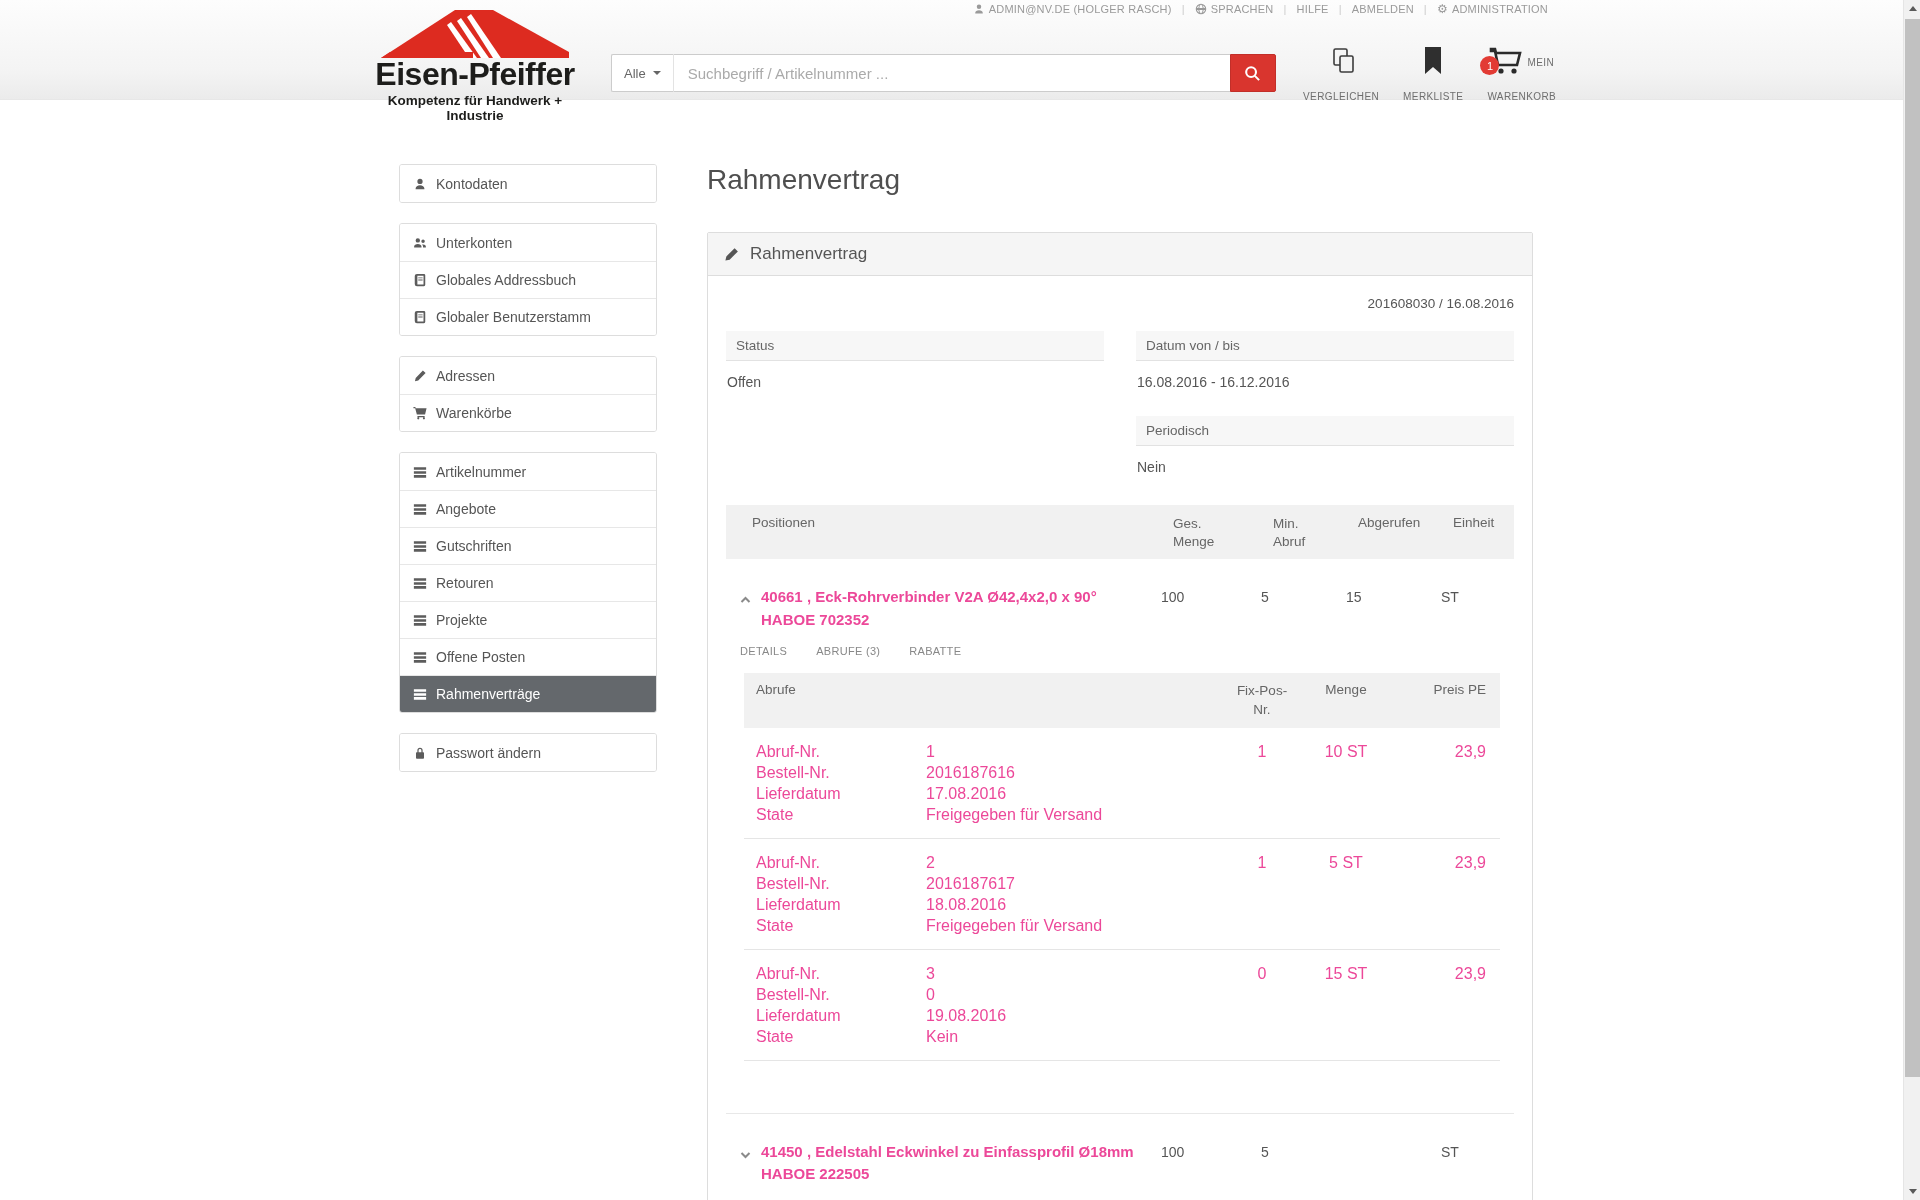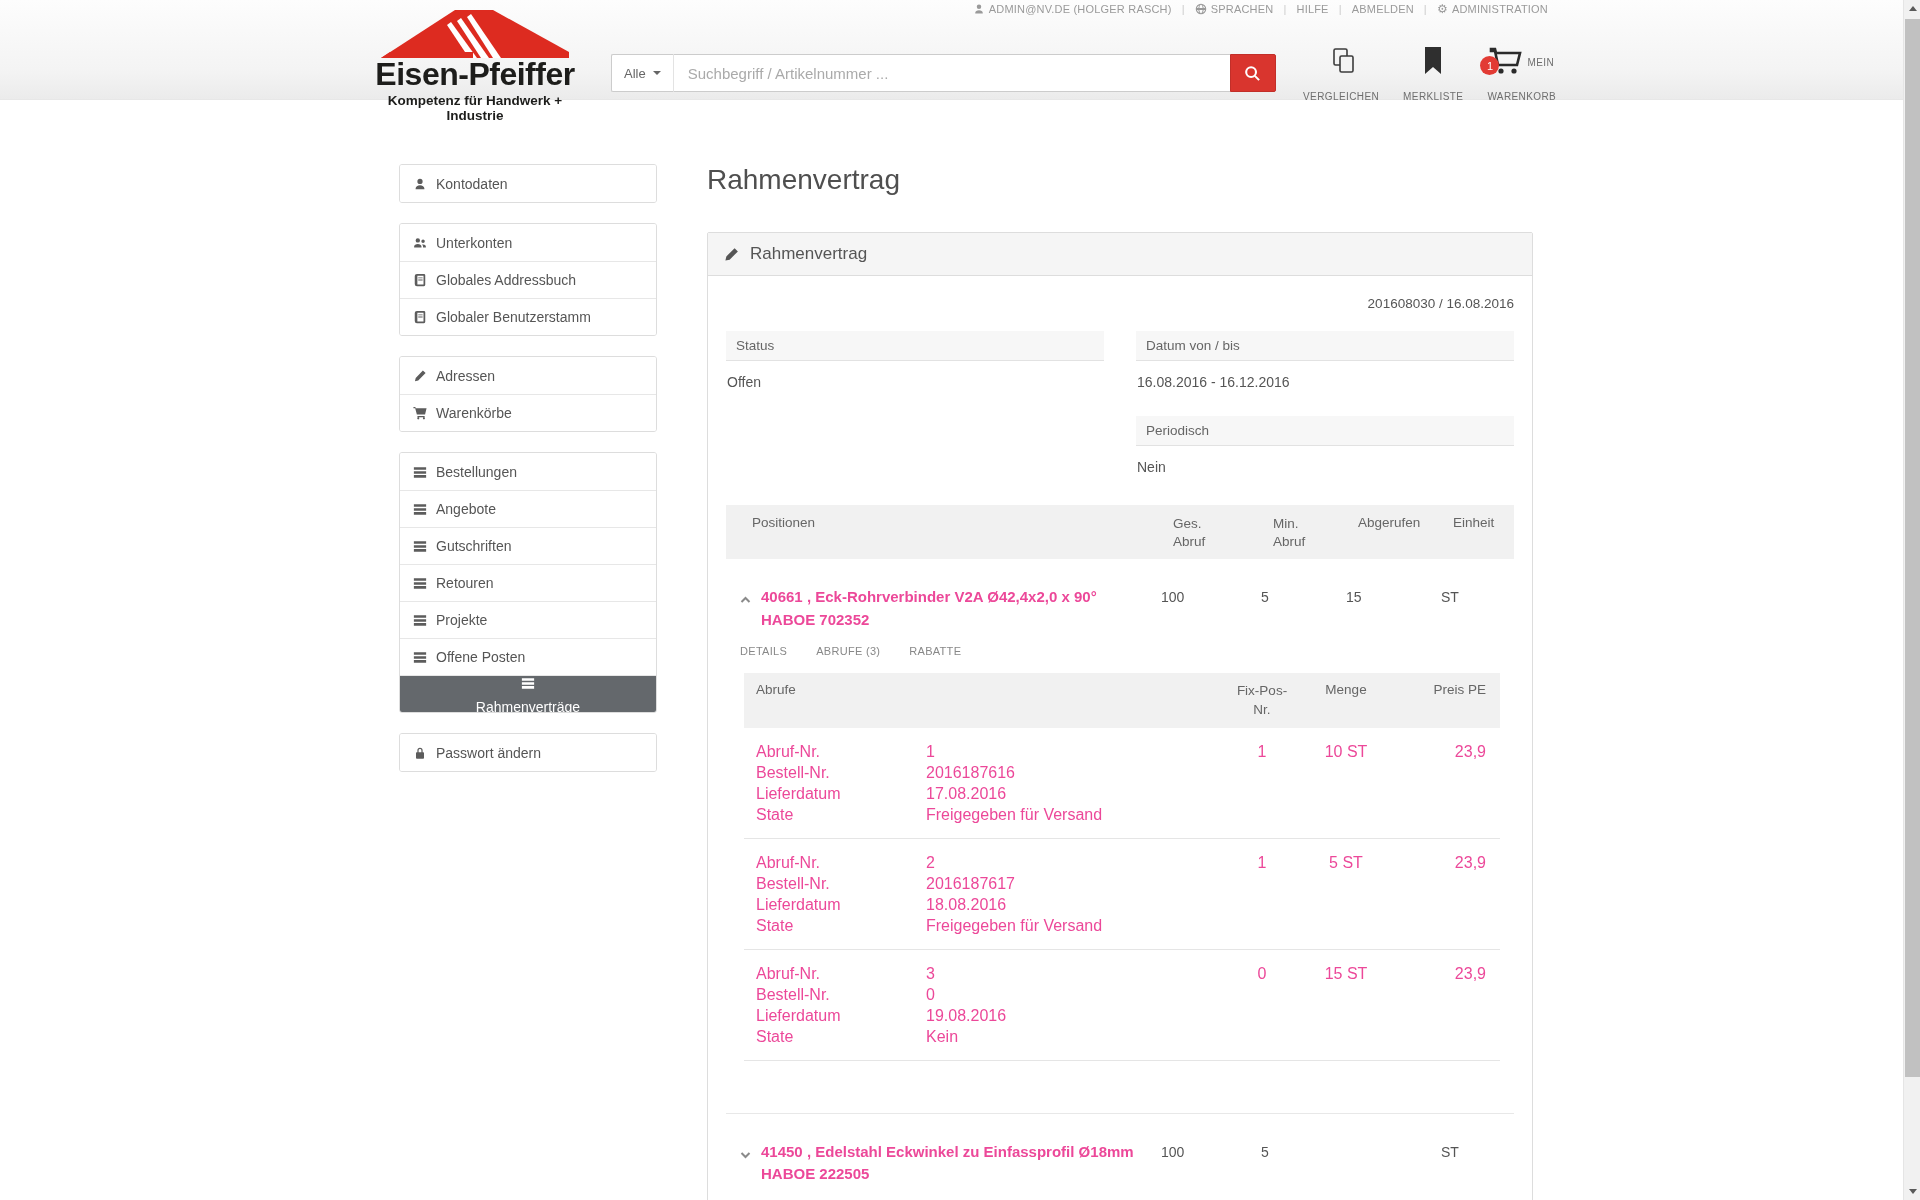--- a/index.html
+++ b/index.html
@@ -49,21 +49,21 @@
                 background:#e23b34; color:#fff; font-size:11px; display:flex; align-items:center; justify-content:center; }
   .cart-mein { font-size:10px; color:#6e6e6e; letter-spacing:.4px; margin-bottom:7px; }
 
   
   .sidebar { position:absolute; left:399px; top:164px; width:258px; }
   .side-group { background:#fff; border:1px solid #ddd; border-radius:3px; margin-bottom:20px; overflow:hidden; }
   .side-item { height:37px; display:flex; align-items:center; gap:9px; padding:0 13px;
                font-size:14px; color:#555; cursor:pointer; border-top:1px solid #e7e7e7; background:#fff; }
   .side-item:first-child { border-top:none; }
   .side-item svg { width:14px; height:14px; fill:#5c5c5c; flex:0 0 auto; }
-  .side-item.active { background:#64686c; color:#fff;flex-direction:column; }
+  .side-item.active { background:#64686c; color:#fff; }
   .side-item.active svg { fill:#fff; }
 
   
   .main { position:absolute; left:707px; top:160px; width:826px; }
   .page-title { font-size:28px; font-weight:300; color:#4f4f4f; line-height:40px; }
   .panel { margin-top:32px; border:1px solid #ddd; border-radius:2px; background:#fff; }
   .panel-header { background:#f5f5f5; border-bottom:1px solid #ddd; padding:11px 16px; font-size:17px; color:#555;
                   display:flex; align-items:center; gap:11px; }
   .panel-header svg { width:15px; height:15px; fill:#555; }
   .panel-body { padding:14px 18px 38px 18px; }
@@ -257,21 +257,21 @@
           </svg>
         <span>Warenkörbe</span>
       </div>
     </div>
 
     <div class="side-group">
       <div class="side-item">
         <svg viewBox="0 0 16 16">
             <path d="M1 2.5h14v3H1v-3zm0 4.5h14v3H1V7zm0 4.5h14v3H1v-3z"></path>
           </svg>
-        <span>Bestellungen</span>
+        <span>Artikelnummer</span>
       </div>
       <div class="side-item">
         <svg viewBox="0 0 16 16">
             <path d="M1 2.5h14v3H1v-3zm0 4.5h14v3H1V7zm0 4.5h14v3H1v-3z"></path>
           </svg>
         <span>Angebote</span>
       </div>
       <div class="side-item">
         <svg viewBox="0 0 16 16">
             <path d="M1 2.5h14v3H1v-3zm0 4.5h14v3H1V7zm0 4.5h14v3H1v-3z"></path>
@@ -343,21 +343,21 @@
             <div class="info-block">
               <div class="info-head">Periodisch</div>
               <div class="info-val">Nein</div>
             </div>
           </div>
         </div>
 
         <div class="pos-table">
           <div class="pos-grid pos-head">
             <div class="ph-positionen">Positionen</div>
-            <div class="ph-narrow"><span>Ges. Abruf</span></div>
+            <div class="ph-narrow"><span>Ges. Menge</span></div>
             <div class="ph-narrow"><span>Min. Abruf</span></div>
             <div>Abgerufen</div>
             <div>Einheit</div>
           </div>
 
           <div class="pos-grid pos-row">
             <div class="pos-title-cell">
               <span class="row-caret">
                 <svg viewBox="0 0 11 8">
                     <polyline points="1.5,6 5.5,2 9.5,6"></polyline>

